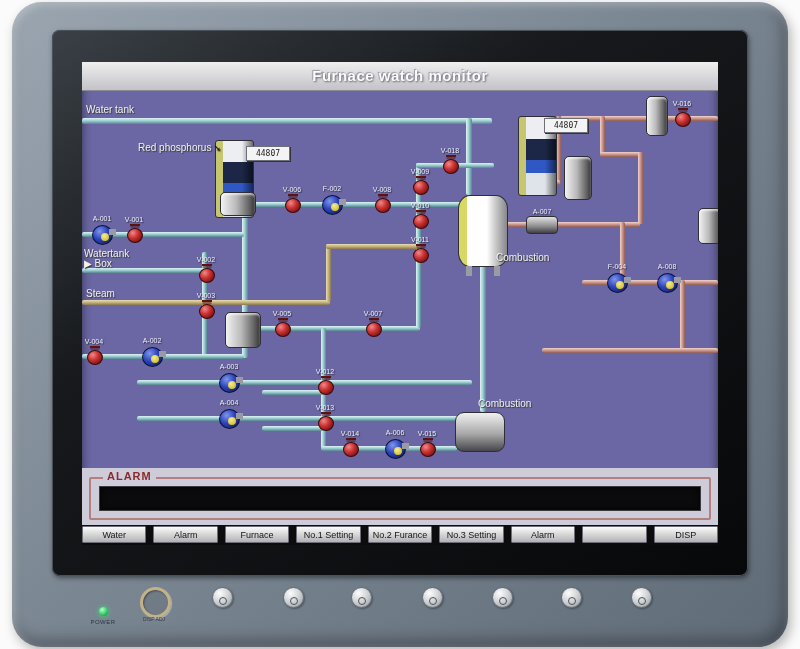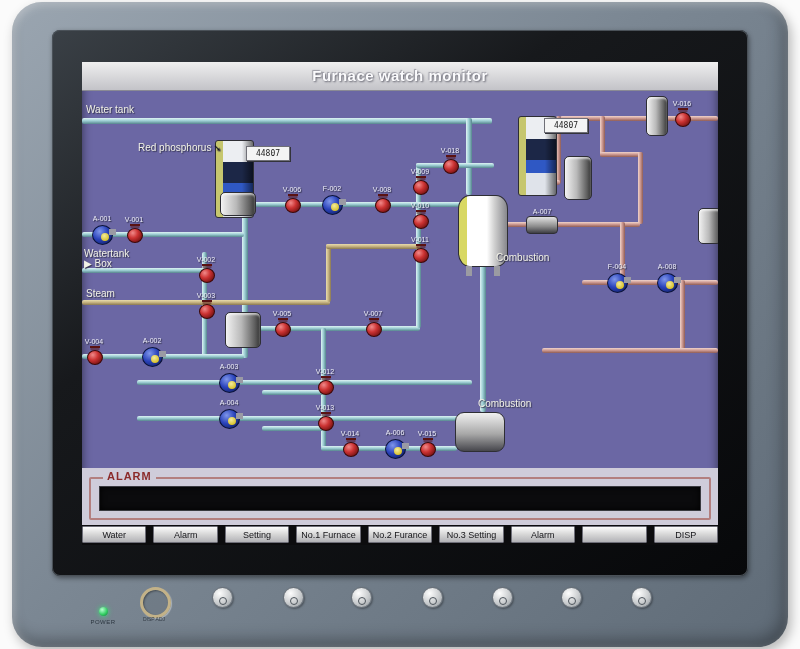--- a/index.html
+++ b/index.html
@@ -282,22 +282,22 @@
       <div class="alarm-panel">
         <div class="alarm-box">
           <span class="alarm-label">ALARM</span>
           <div class="alarm-display"></div>
         </div>
       </div>
 
       <div class="navbar">
           <button class="nav-btn">Water</button>
           <button class="nav-btn">Alarm</button>
-          <button class="nav-btn">Setting</button>
-          <button class="nav-btn">No.1 Furnace</button>
+          <button class="nav-btn">Furnace</button>
+          <button class="nav-btn">No.1 Setting</button>
           <button class="nav-btn">No.2 Furance</button>
           <button class="nav-btn">No.3 Setting</button>
           <button class="nav-btn">Alarm</button>
           <button class="nav-btn"></button>
           <button class="nav-btn">DISP</button>
         </div>
 
     </div>
   </div>
 

